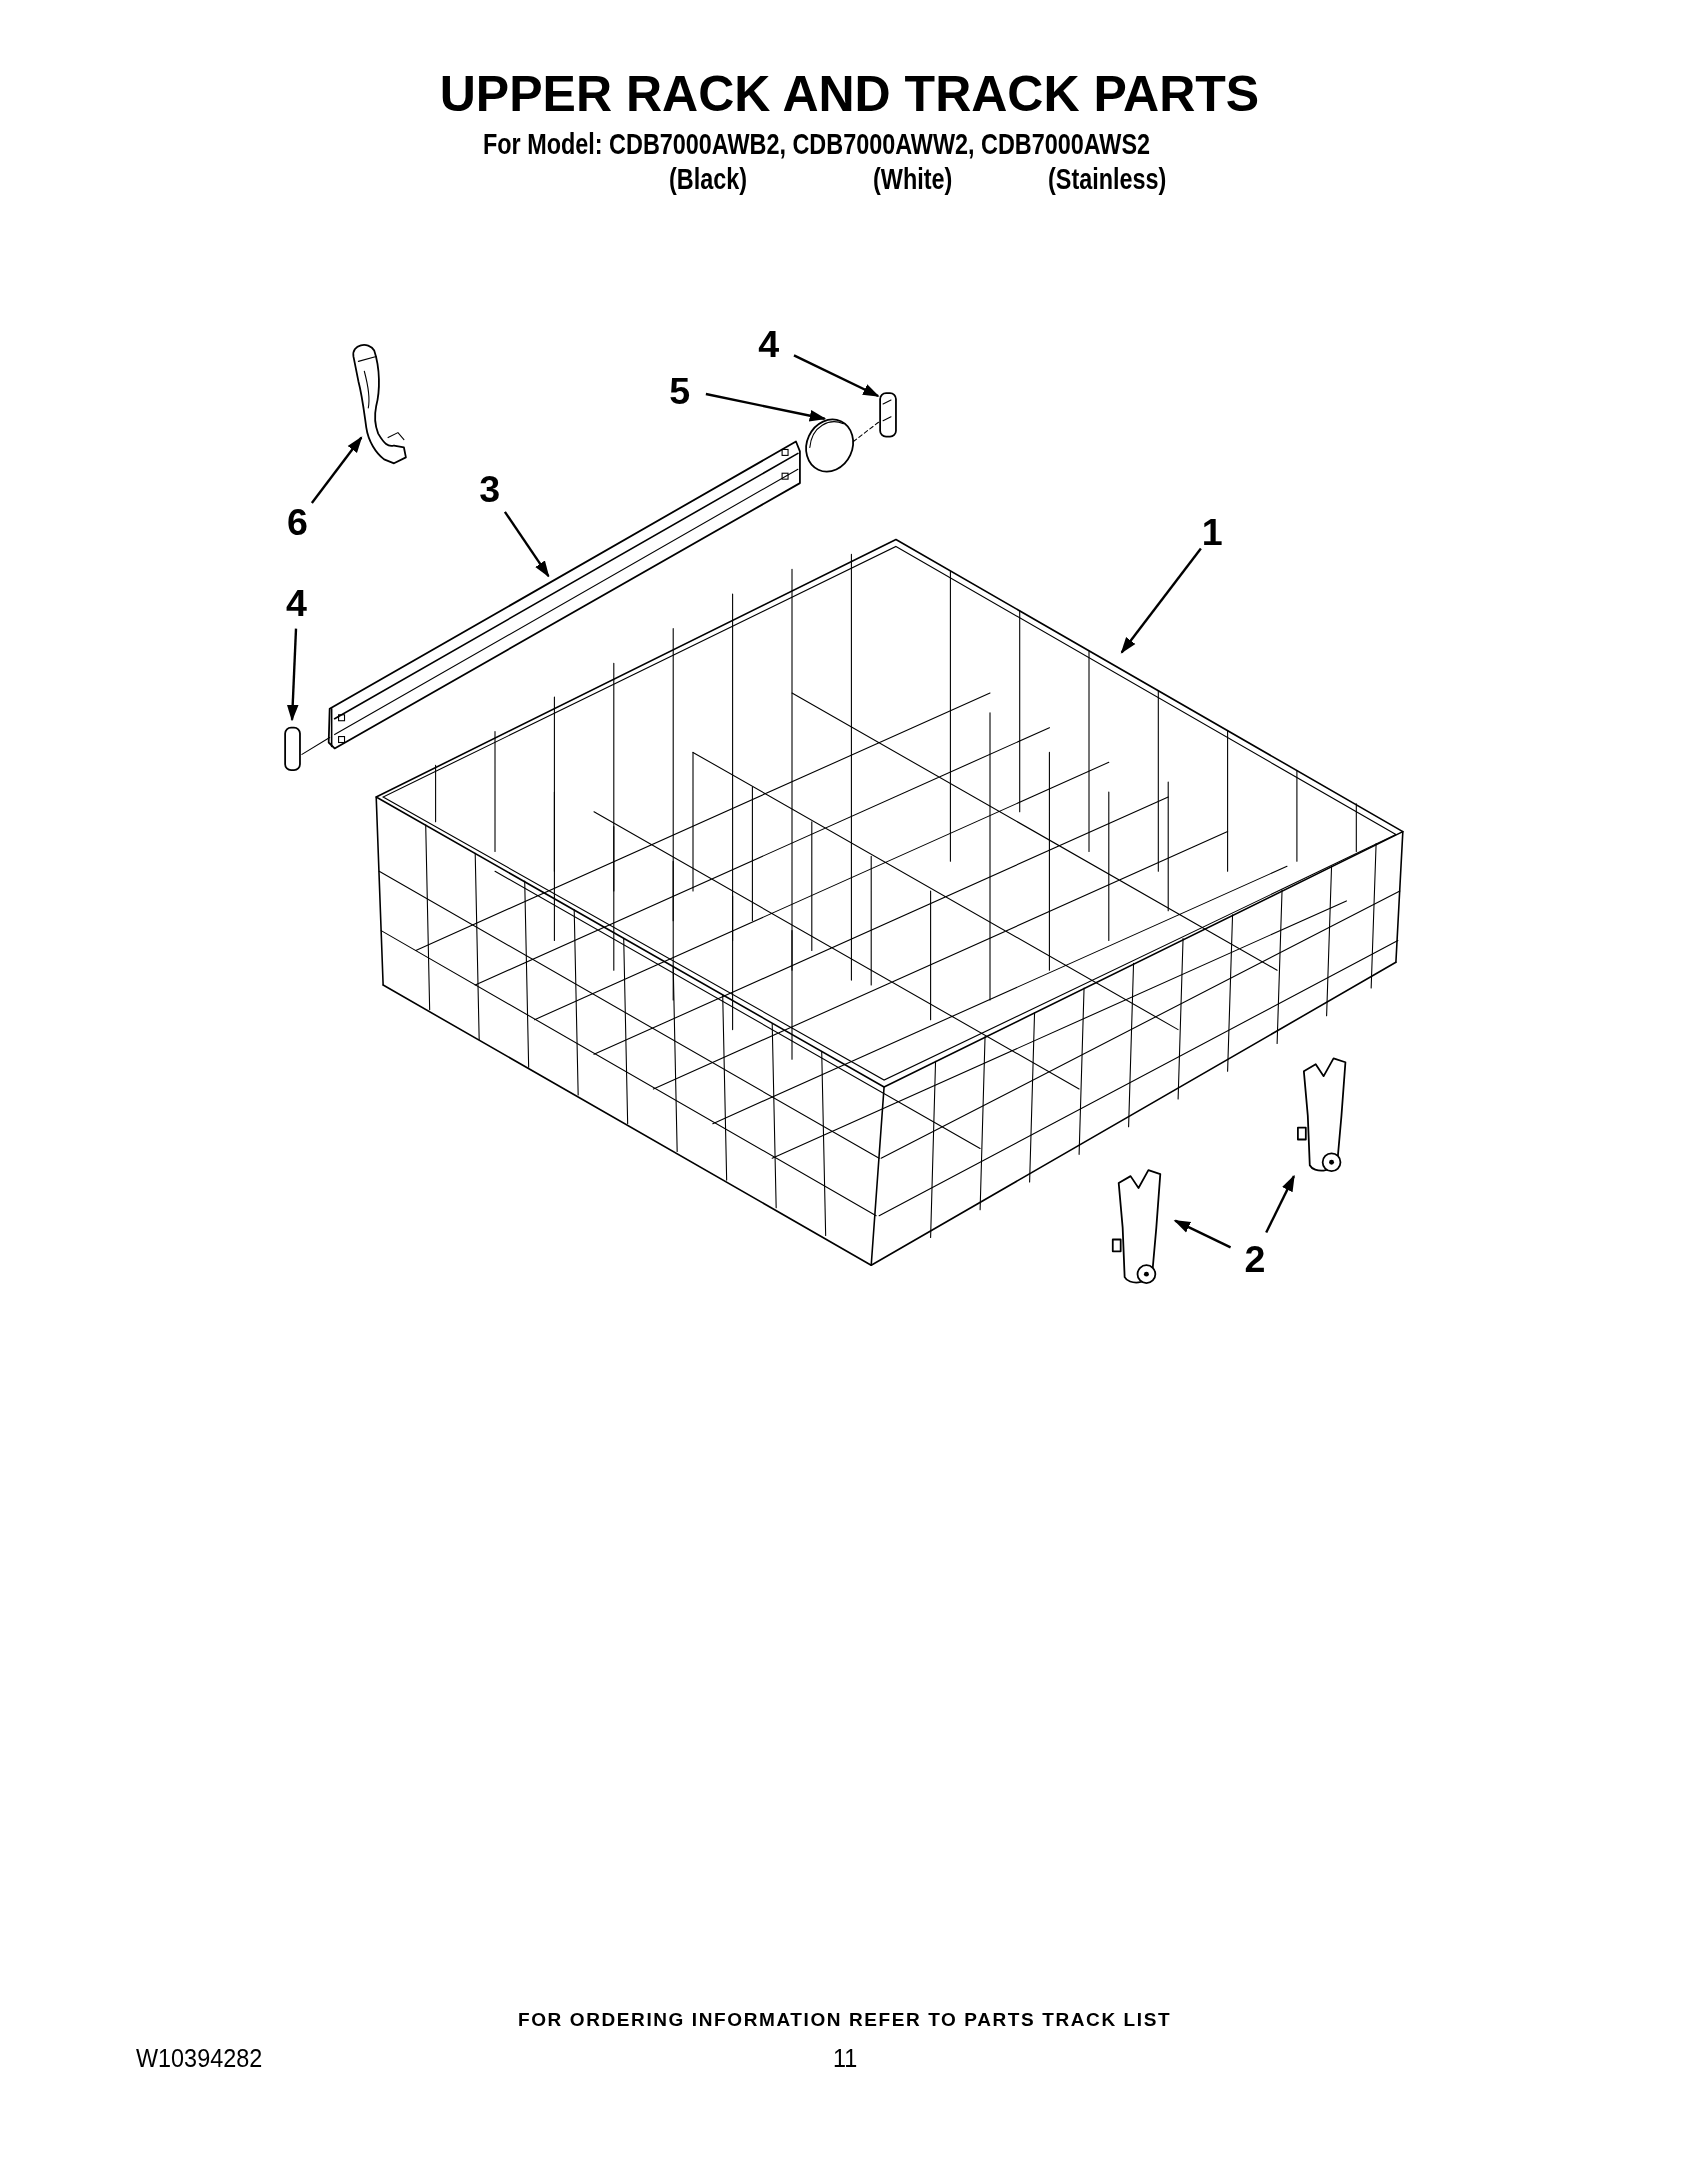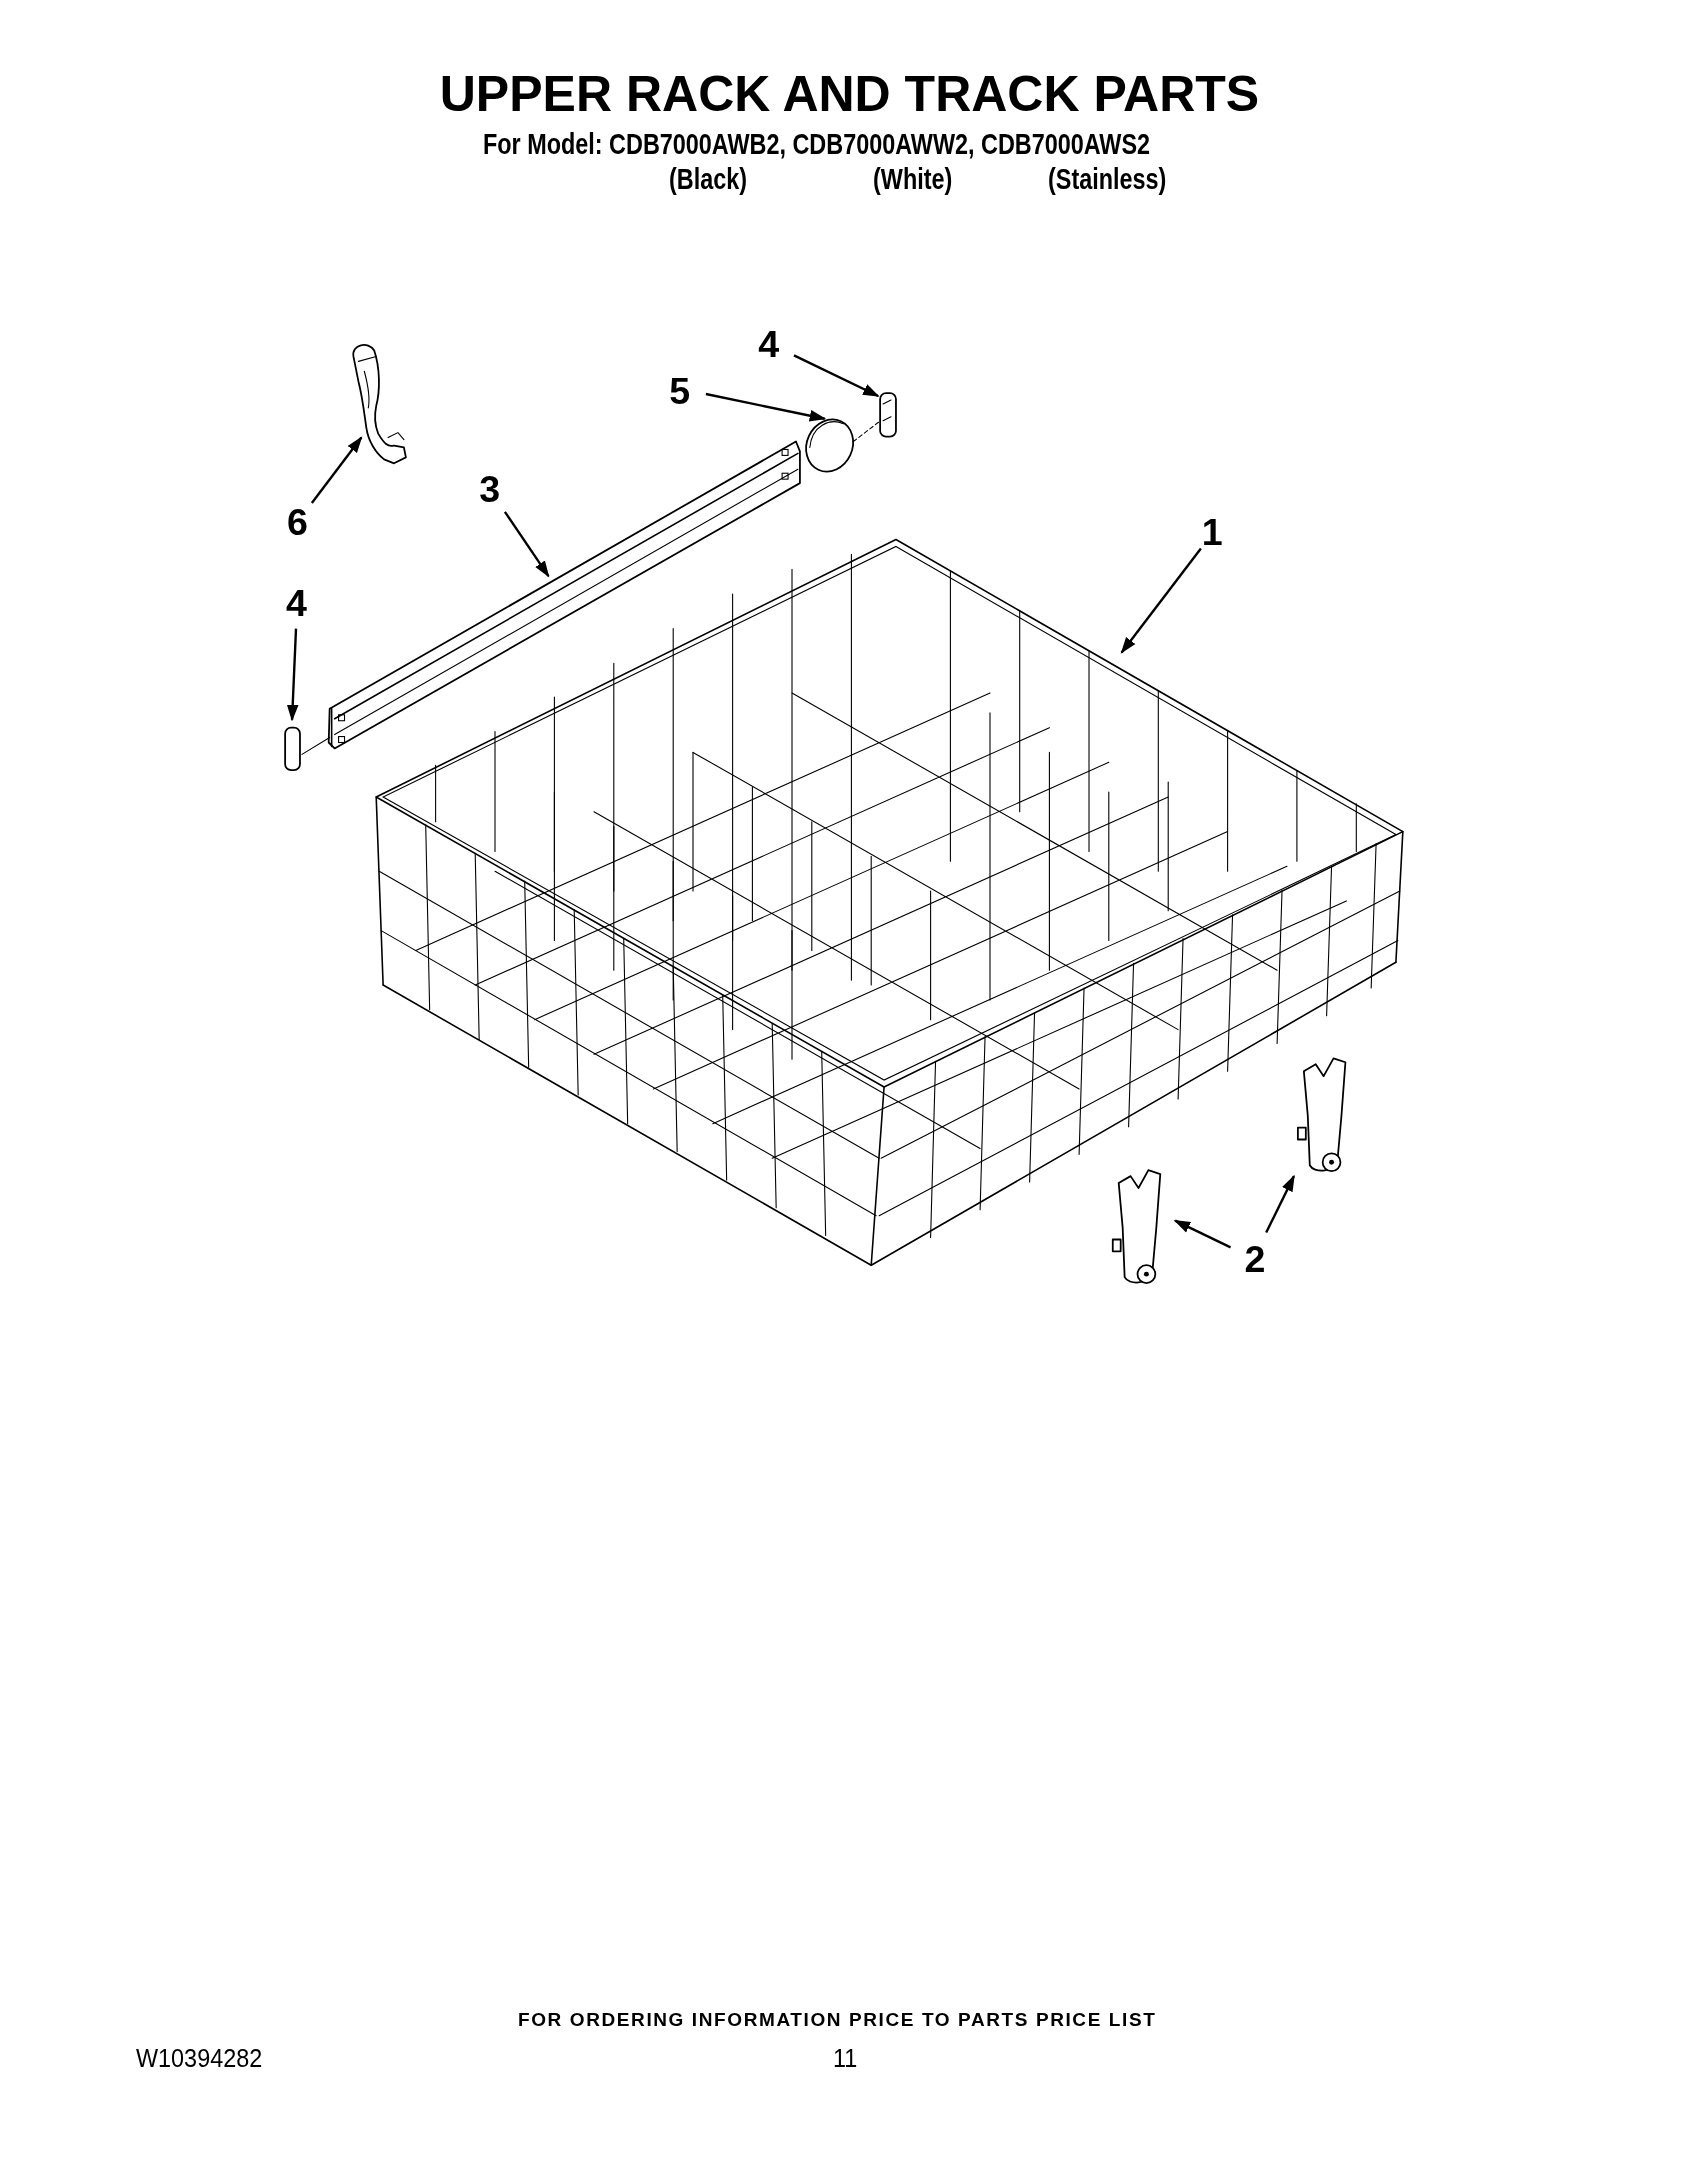--- a/index.html
+++ b/index.html
@@ -116,16 +116,16 @@
 
   <text class="callout" x="1214" y="551">1</text>
   <text class="callout" x="1257" y="1285">2</text>
   <text class="callout" x="484" y="507">3</text>
   <text class="callout" x="766" y="361">4</text>
   <text class="callout" x="289" y="622">4</text>
   <text class="callout" x="676" y="408">5</text>
   <text class="callout" x="290" y="540">6</text>
 </svg>
 
-<div class="abs footer-note">FOR ORDERING INFORMATION PRICE TO PARTS PRICE LIST</div>
+<div class="abs footer-note">FOR ORDERING INFORMATION REFER TO PARTS TRACK LIST</div>
 <div class="abs doc-num">W10394282</div>
 <div class="abs page-num">11</div>
 
 
 </body></html>

